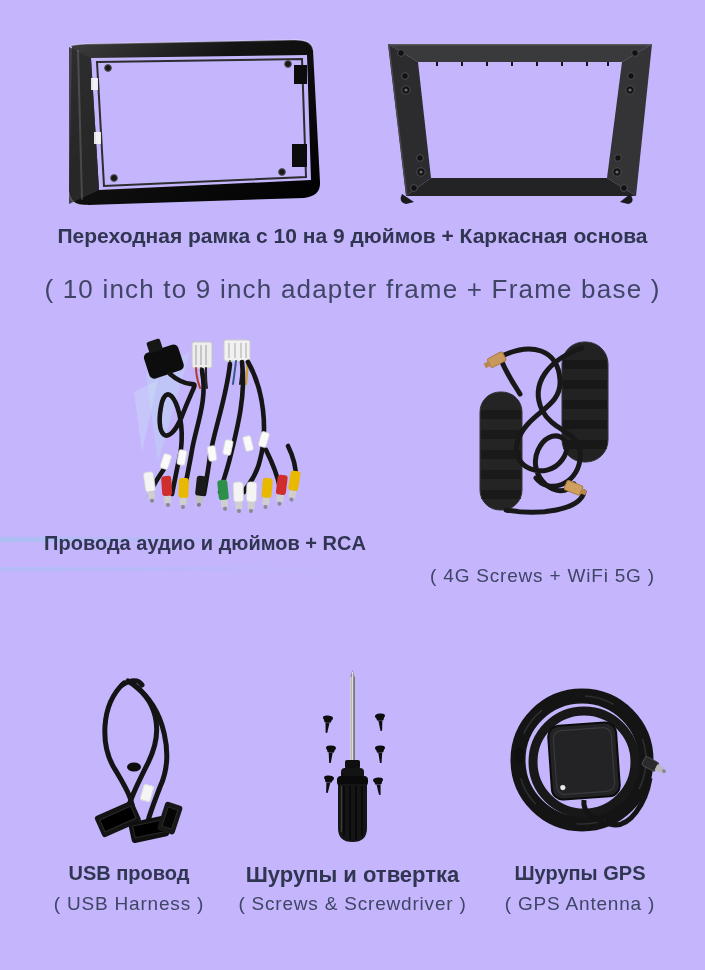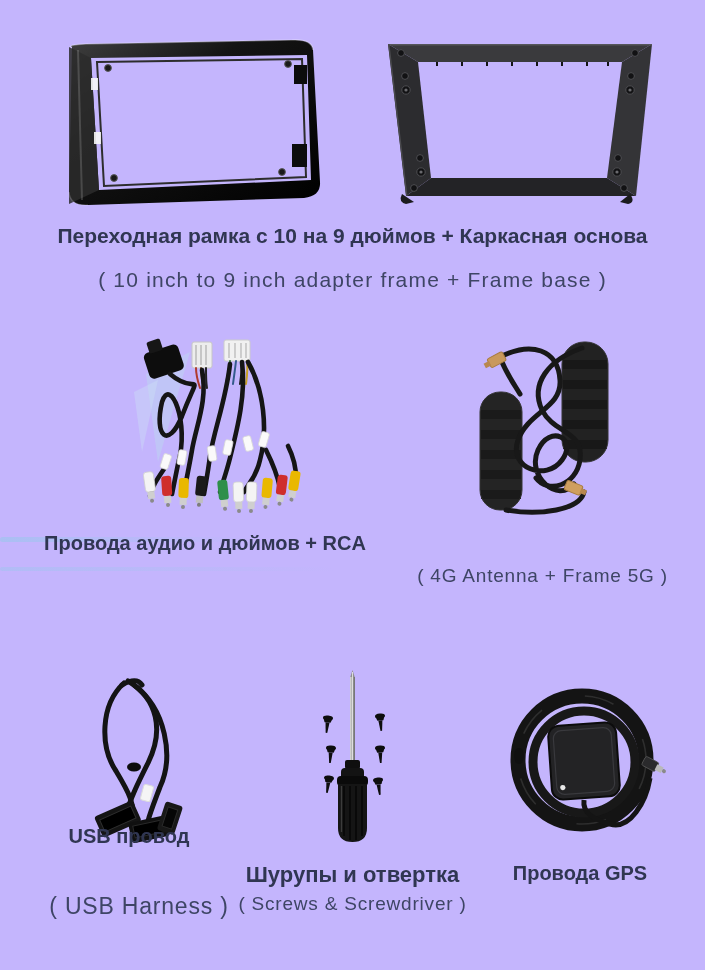--- a/index.html
+++ b/index.html
@@ -8,27 +8,27 @@
     font-family:"Liberation Sans", sans-serif;
     -webkit-font-smoothing:antialiased;
   }
   .canvas{position:relative;width:705px;height:970px;overflow:hidden;background:#c4b5fd;}
   .photo{position:absolute;}
   .photo svg{display:block;width:100%;height:100%;}
   .cap{position:absolute;text-align:center;white-space:nowrap;}
   .cap-ru{font-weight:700;color:#303652;}
   .cap-en{font-weight:400;color:#3e4565;letter-spacing:0.8px;}
   .title-ru{top:224px;left:0;width:705px;font-size:21px;}
-  .title-en{top:268px;left:0;width:705px;font-size:21px;letter-spacing:1.2px;}
+  .title-en{top:274px;left:0;width:705px;font-size:26px;letter-spacing:1.2px;}
   .cap-av-ru{top:532px;left:15px;width:380px;font-size:20px;}
   .cap-av-en{top:565px;left:15px;width:380px;font-size:19px;}
   .cap-4g-ru{top:532px;left:400px;width:285px;font-size:20px;}
   .cap-4g-en{top:565px;left:400px;width:285px;font-size:19px;}
-  .cap-usb-ru{top:825px;left:18px;width:222px;font-size:20px;}
-  .cap-usb-en{top:893px;left:28px;width:222px;font-size:23px;}
+  .cap-usb-ru{top:862px;left:18px;width:222px;font-size:20px;}
+  .cap-usb-en{top:893px;left:18px;width:222px;font-size:19px;}
   .cap-screws-ru{top:862px;left:230px;width:245px;font-size:22px;}
   .cap-screws-en{top:893px;left:222px;width:261px;font-size:19px;}
   .cap-gps-ru{top:862px;left:470px;width:220px;font-size:20px;}
   .cap-gps-en{top:893px;left:470px;width:220px;font-size:19px;}
   .streak{position:absolute;pointer-events:none;border-radius:3px;}
   .streak-a{left:0;top:537px;width:250px;height:5px;
     background:linear-gradient(90deg, rgba(150,200,235,.55), rgba(150,200,235,0));}
   .streak-b{left:0;top:567px;width:335px;height:4px;
     background:linear-gradient(90deg, rgba(150,200,235,.40), rgba(150,200,235,0));}
 </style>
@@ -267,21 +267,21 @@
         <rect x="21" y="24.5" width="6" height="5" fill="#b8874e"></rect>
       </g>
       <g transform="rotate(22 112 156)">
         <rect x="103" y="151" width="17" height="10" rx="2" fill="#cf9f60" stroke="#a87c42" stroke-width="1"></rect>
         <rect x="119" y="153.5" width="6" height="5" fill="#b8874e"></rect>
       </g>
     </svg>
   </div>
 
   <div class="cap cap-ru cap-av-ru">Провода аудио и дюймов + RCA</div>
-  <div class="cap cap-en cap-4g-en">( 4G Antenna + Frame 5G )</div>
+  <div class="cap cap-en cap-4g-en">( 4G Screws + WiFi 5G )</div>
 
   <div class="photo" style="left:72px;top:665px;width:135px;height:188px;">
     <svg viewBox="0 0 135 188">
       <g stroke="#141414" stroke-width="5" fill="none" stroke-linecap="round">
         <path d="M52,18 C28,40 28,82 44,106 C56,126 64,140 60,156"></path>
         <path d="M56,16 C86,34 92,66 76,98 C66,118 58,134 54,150"></path>
         <path d="M62,20 C94,44 102,92 88,122 C82,138 78,148 76,156"></path>
         <path d="M50,20 C60,14 66,14 70,20"></path>
       </g>
       <ellipse cx="62" cy="102" rx="7" ry="4.5" fill="#0d0d0d"></ellipse>
@@ -384,15 +384,16 @@
         <rect x="55" y="57" width="58" height="64" rx="8" fill="none" stroke="#39393d" stroke-width="1.2"></rect>
         <circle cx="61" cy="114" r="2.6" fill="#e8e8e8"></circle>
       </g>
     </svg>
   </div>
 
   <div class="cap cap-ru cap-usb-ru">USB провод</div>
   <div class="cap cap-en cap-usb-en">( USB Harness )</div>
   <div class="cap cap-ru cap-screws-ru">Шурупы и отвертка</div>
   <div class="cap cap-en cap-screws-en">( Screws &amp; Screwdriver )</div>
-  <div class="cap cap-ru cap-gps-ru">Провода GPS</div>
+  <div class="cap cap-ru cap-gps-ru">Шурупы GPS</div>
+  <div class="cap cap-en cap-gps-en">( GPS Antenna )</div>
 
 </div>
 
 </body></html>

